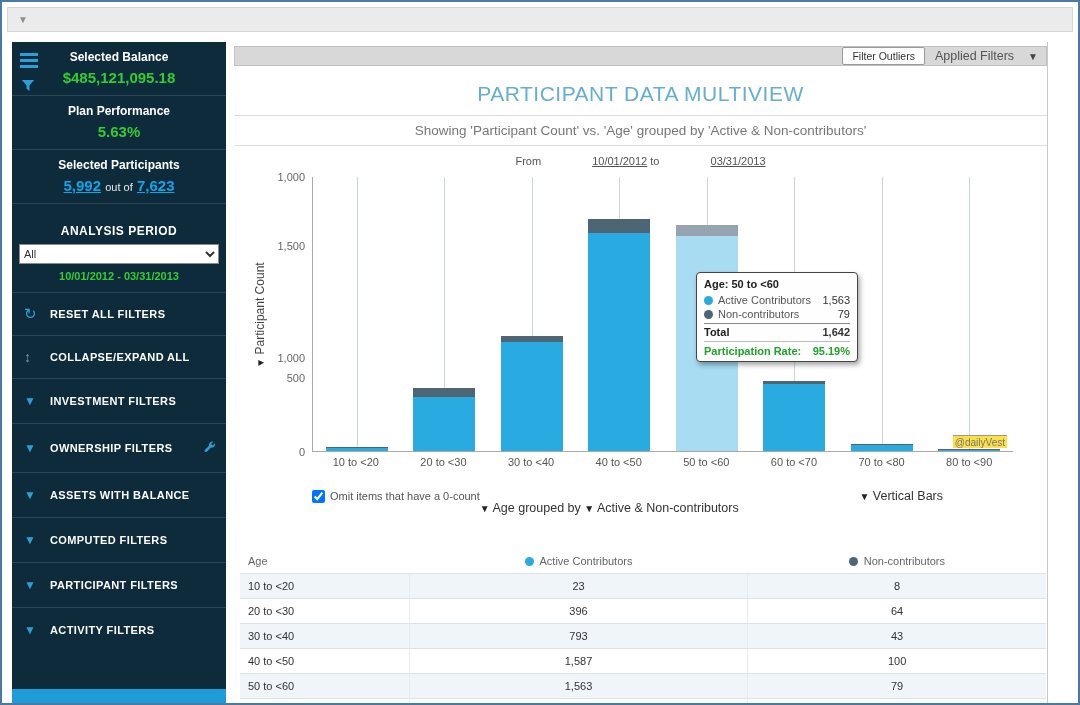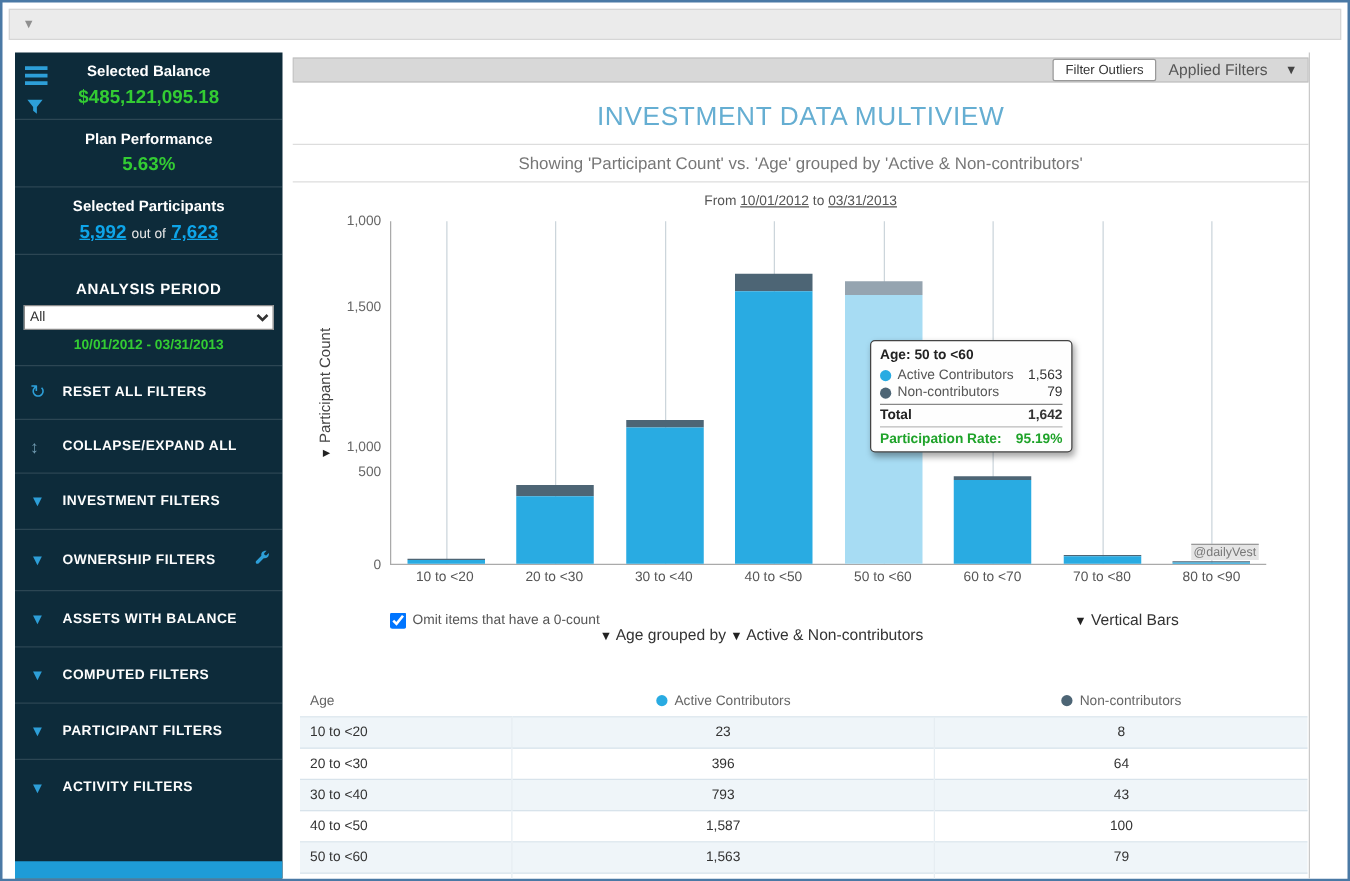--- a/index.html
+++ b/index.html
@@ -72,21 +72,21 @@
     background:#fff; border:1px solid #999; border-radius:2px;
     font-size:10.5px; color:#333; padding:2px 9px; cursor:pointer;
     font-family:"Liberation Sans",sans-serif;
   }
   .applied { font-size:12.5px; color:#555; cursor:pointer; }
   .applied-caret { font-size:10px; color:#444; cursor:pointer; padding-left:4px; }
   .m-title { text-align:center; color:#65aed2; font-size:21px; letter-spacing:.5px; margin-top:16px; }
   .m-rule { border:none; border-top:1px solid #ddd; margin-top:9px; }
   .m-sub { text-align:center; color:#777; font-size:13.5px; padding:7px 0; }
   .m-period { text-align:center; color:#555; font-size:11px; margin-top:9px; }
-  .m-period .dt { text-decoration:underline; cursor:pointer; }
+  .m-period .dt { text-decoration:underline; cursor:pointer;margin-left:48px; }
 
   
   .chart-wrap { display:flex; margin:10px 34px 0 18px; position:relative; }
   .ylab { width:16px; position:relative; flex:none; }
   .ylab > span {
     position:absolute; top:50%; left:50%;
     transform:translate(-50%,-50%) rotate(-90deg);
     white-space:nowrap; font-size:12px; color:#444; cursor:pointer;
   }
   .ylab .axis-caret { font-size:10px; color:#222; }
@@ -99,21 +99,21 @@
   }
   .chart-col { flex:1; height:100%; position:relative; display:flex; justify-content:center; align-items:flex-end; cursor:pointer; }
   .vline { position:absolute; left:50%; top:0; bottom:0; width:1px; background:#ccd5db; }
   .bar { display:flex; flex-direction:column; justify-content:flex-end; width:62px; position:relative; z-index:2; }
   .seg.blue { background:#29abe2; }
   .seg.dark { background:#4d6575; }
   .chart-col.hl .seg.blue { background:#a7dcf3; }
   .chart-col.hl .seg.dark { background:#95a4b0; }
   .watermark {
     position:absolute; right:6px; bottom:3px; font-size:10px; color:#777;
-    border-top:1px solid #999; padding:1px 2px 0 2px; z-index:3; background:#e5e5e5;
+    border-top:1px solid #999; padding:1px 2px 0 2px; z-index:3; background:#fde047;
   }
   .x-axis-row { display:flex; margin:4px 34px 0 18px; }
   .x-spacer { width:60px; flex:none; }
   .x-labels { flex:1; display:flex; }
   .x-label { flex:1; text-align:center; font-size:11px; color:#555; }
 
   
   .tooltip {
     position:absolute; left:383px; top:95px; width:162px; z-index:5;
     background:#fefefe; border:1px solid #444; border-radius:4px;
@@ -234,21 +234,21 @@
     <div class="sb-footer"></div>
   </div>
 
   <div class="main">
     <div class="mtoolbar">
       <button class="btn-outliers">Filter Outliers</button>
       <span class="applied">Applied Filters</span>
       <span class="applied-caret">▼</span>
     </div>
 
-    <div class="m-title">INVESTMENT DATA MULTIVIEW</div>
+    <div class="m-title">PARTICIPANT DATA MULTIVIEW</div>
     <hr class="m-rule">
     <div class="m-sub">Showing 'Participant Count' vs. 'Age' grouped by 'Active &amp; Non-contributors'</div>
     <hr class="m-rule" style="margin-top:0">
 
     <div class="m-period">
       <span>From</span>
       <span class="dt">10/01/2012</span>
       <span>to</span>
       <span class="dt">03/31/2013</span>
     </div>

